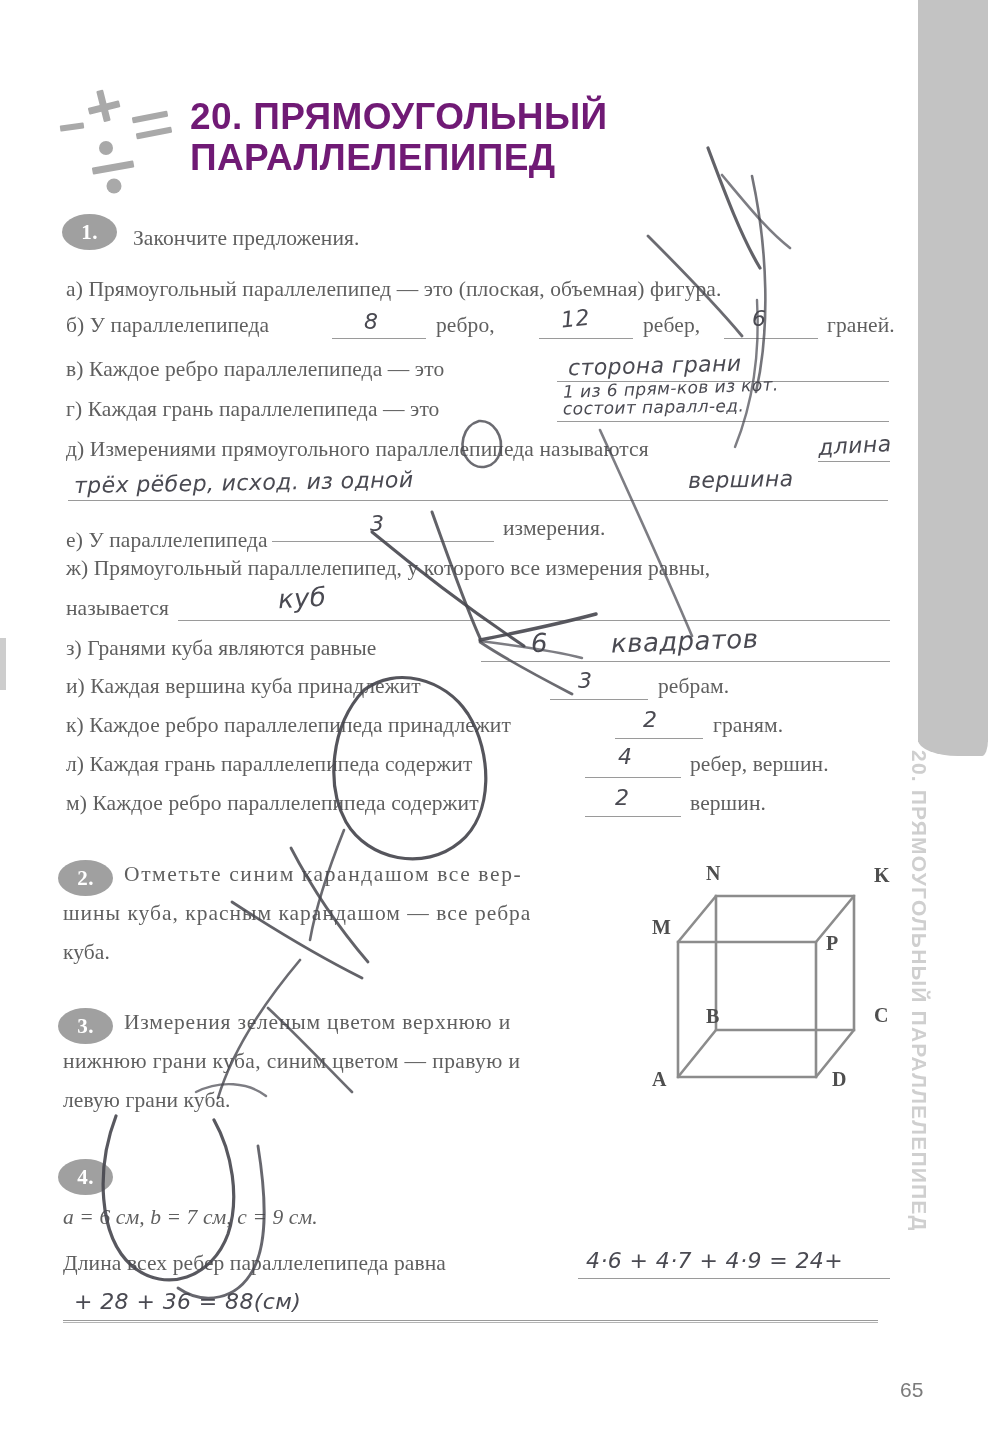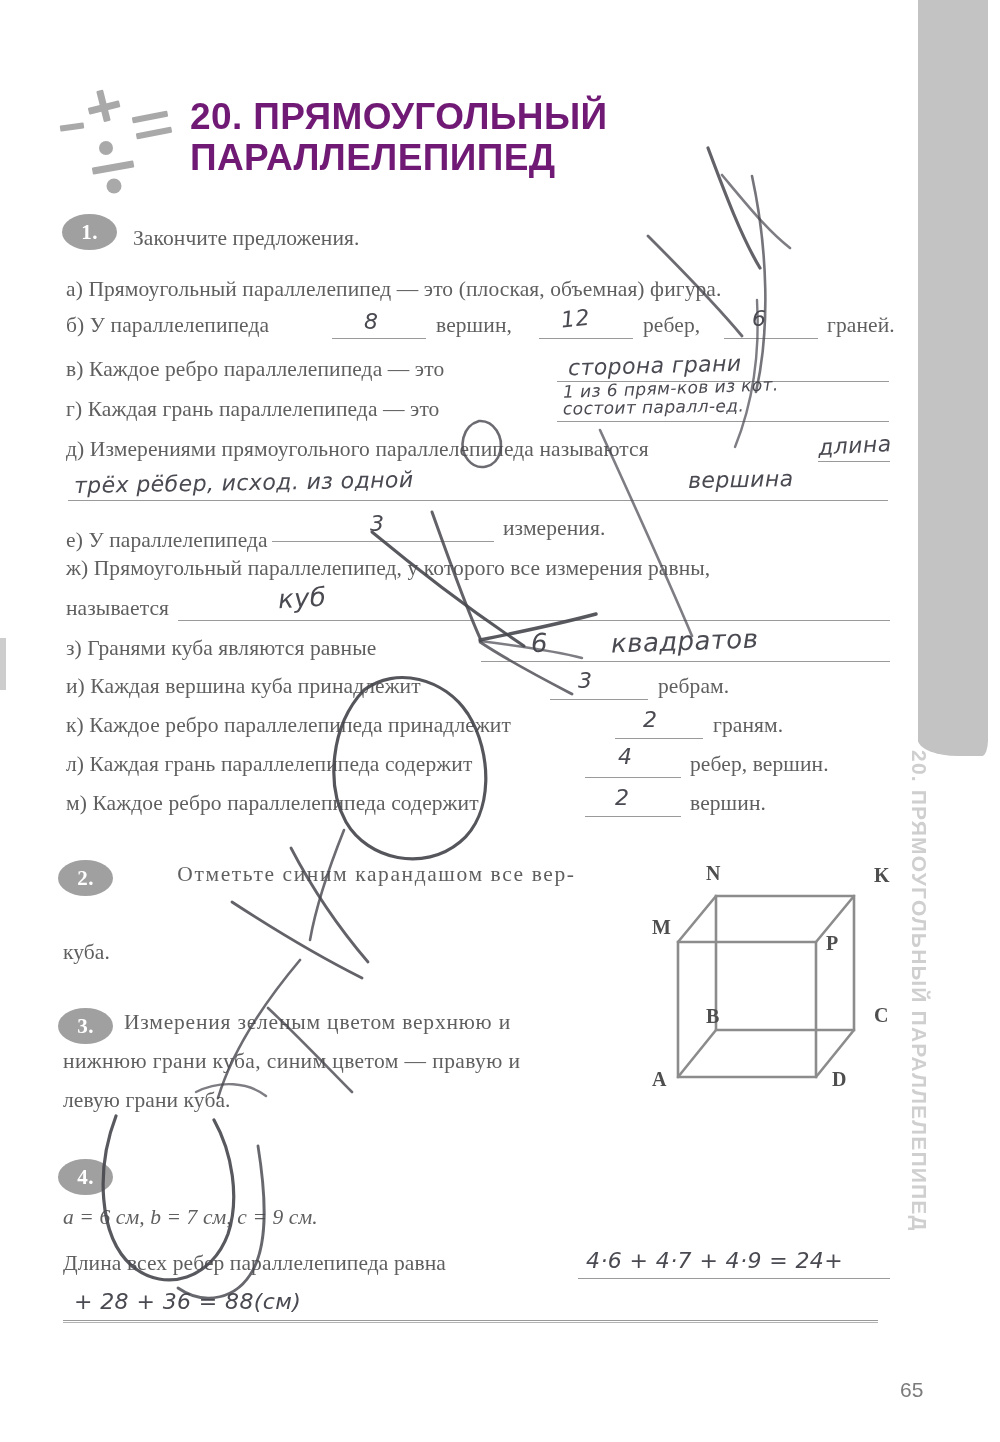--- a/index.html
+++ b/index.html
@@ -146,21 +146,21 @@
     <span>а)</span>
     <span>Прямоугольный параллелепипед — это (плоская, объемная) фигура.</span>
   </div>
 
   <div class="txt" style="left:66px;top:313px;">
     <span>б)</span>
     <span>У параллелепипеда</span>
   </div>
   <div class="blank" style="left:332px;top:338px;width:94px;"></div>
   <div class="hw md" style="left:364px;top:309px;">8</div>
-  <div class="txt" style="left:436px;top:313px;">вершин,</div>
+  <div class="txt" style="left:436px;top:313px;">ребро,</div>
   <div class="blank" style="left:539px;top:338px;width:94px;"></div>
   <div class="hw md" style="left:561px;top:306px;transform:rotate(-6deg);">12</div>
   <div class="txt" style="left:643px;top:313px;">ребер,</div>
   <div class="blank" style="left:724px;top:338px;width:94px;"></div>
   <div class="hw md" style="left:752px;top:306px;">6</div>
   <div class="txt" style="left:827px;top:313px;">граней.</div>
 
   <div class="txt" style="left:66px;top:357px;">
     <span>в)</span>
     <span>Каждое ребро параллелепипеда — это</span>
@@ -236,21 +236,22 @@
 
   <div class="txt" style="left:66px;top:791px;">
     <span>м)</span>
     <span>Каждое ребро параллелепипеда содержит</span>
   </div>
   <div class="blank" style="left:585px;top:816px;width:96px;"></div>
   <div class="hw md" style="left:615px;top:785px;">2</div>
   <div class="txt" style="left:690px;top:791px;">вершин.</div>
 
   <div class="badge" style="left:58px;top:860px;">2.</div>
-  <div class="txt" style="left:124px;top:862px;width:505px;letter-spacing:1.6px;text-align:center;">Отметьте синим карандашом все вер-</div>
+  <div class="txt" style="left:124px;top:862px;width:505px;letter-spacing:1.6px;">Отметьте синим карандашом все вер-</div>
+  <div class="txt" style="left:63px;top:901px;width:566px;letter-spacing:1.0px;">шины куба, красным карандашом — все ребра</div>
   <div class="txt" style="left:63px;top:940px;">куба.</div>
 
   <div class="badge" style="left:58px;top:1008px;">3.</div>
   <div class="txt" style="left:124px;top:1010px;letter-spacing:0.8px;">Измерения зеленым цветом верхнюю и</div>
   <div class="txt" style="left:63px;top:1049px;letter-spacing:0.4px;text-align:right;">нижнюю грани куба, синим цветом — правую и</div>
   <div class="txt" style="left:63px;top:1088px;">левую грани куба.</div>
 
   <svg class="cube" width="240" height="235" viewBox="0 0 240 235">
     <g stroke="#8c8c8c" stroke-width="2.6" fill="none" stroke-linecap="round">
 

